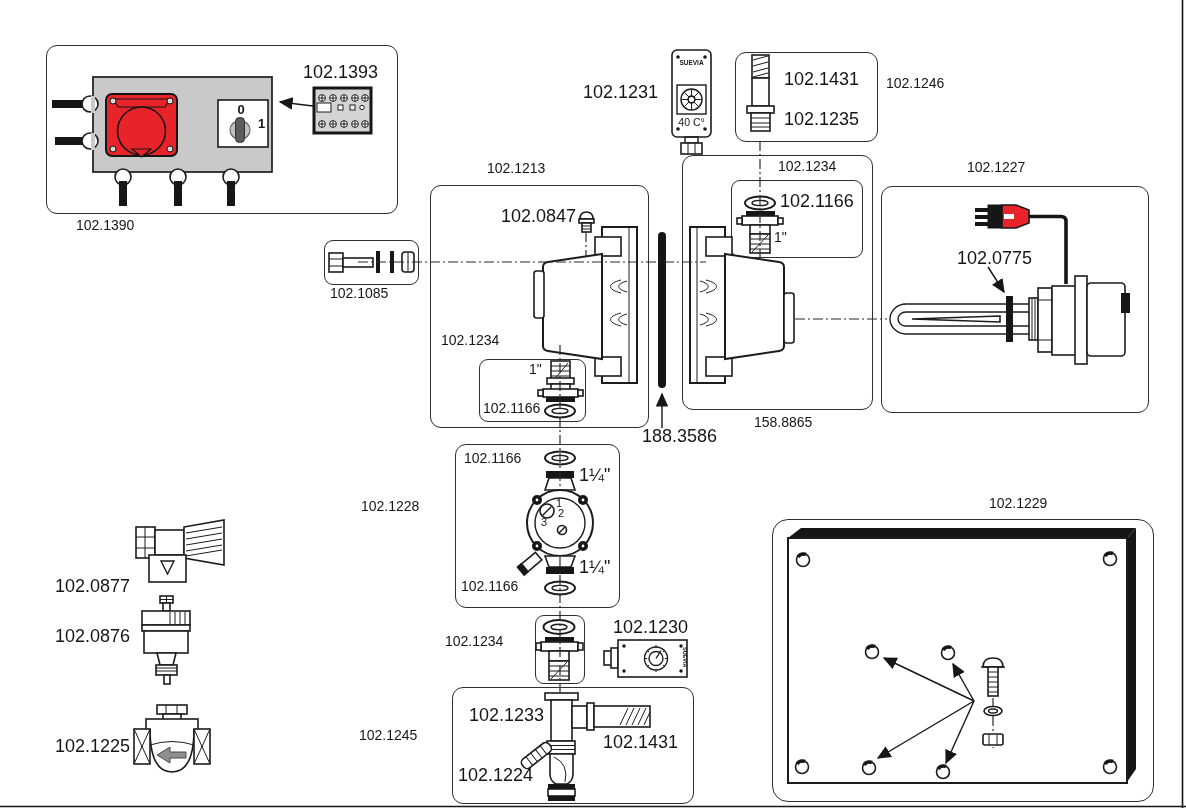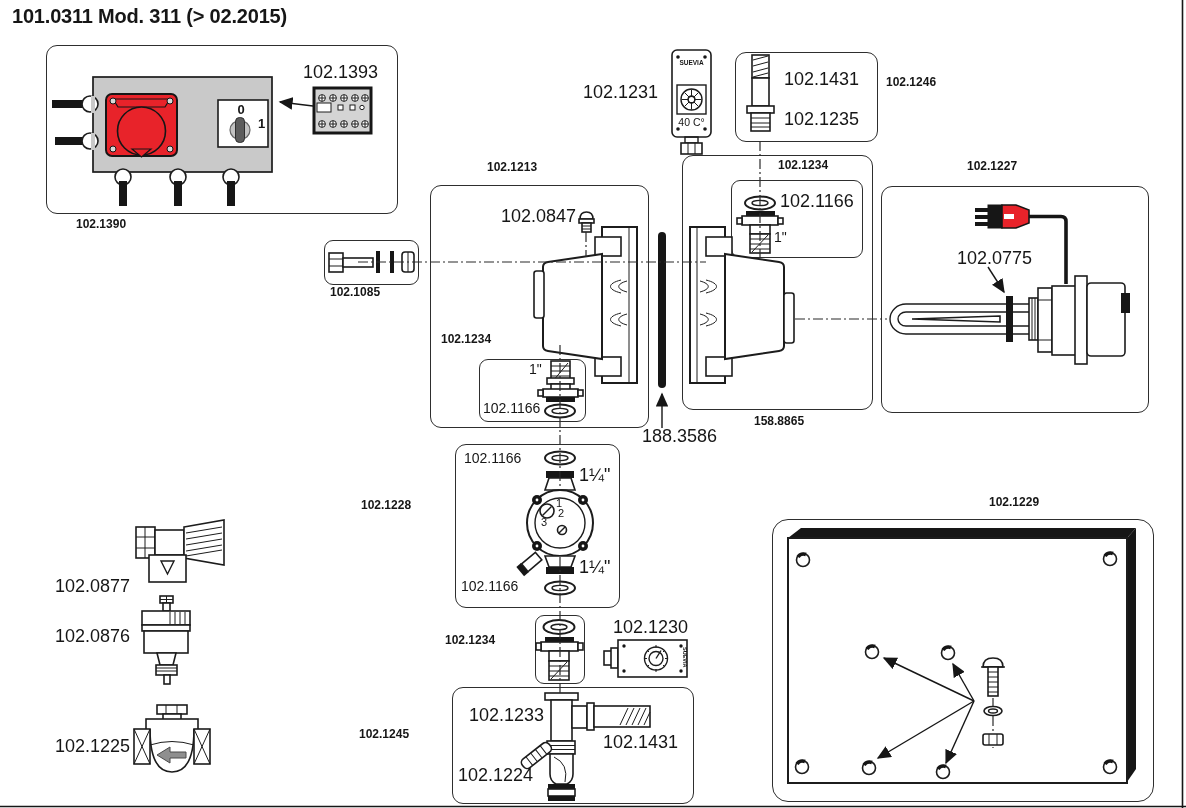--- a/index.html
+++ b/index.html
@@ -1,39 +1,38 @@
 <!DOCTYPE html>
 <html><head>
 <meta charset="utf-8">
 <style>
   html,body{margin:0;padding:0;background:#fff;}
   #stage{position:relative;width:1186px;height:808px;background:#fff;overflow:hidden;
          font-family:"Liberation Sans","DejaVu Sans",sans-serif;color:#161616;}
   .lbl{position:absolute;font-size:18px;color:#161616;white-space:nowrap;line-height:1.1;}
-  .lbl.b{font-weight:bold;font-size:12px;}
+  .lbl.b{font-weight:normal;font-size:14px;}
   .lbl.flow{font-weight:bold;font-size:16px;}
   #title{position:absolute;left:12px;top:5px;font-size:20px;font-weight:bold;letter-spacing:-0.2px;}
   .gbox{position:absolute;border:1.7px solid #2e2e2e;border-radius:11px;background:transparent;}
   .gbox.small{border-radius:9px;border-width:1.4px;}
   svg{position:absolute;left:0;top:0;}
   .s  {stroke:#1c1c1c;stroke-width:1.6;fill:#fff;}
   .s2 {stroke:#1c1c1c;stroke-width:2;fill:#fff;}
   .sn {stroke:#1c1c1c;stroke-width:1.4;fill:none;}
   .th {stroke:#1c1c1c;stroke-width:1;fill:none;}
   .bk {fill:#161616;stroke:none;}
   .cl {stroke:#2a2a2a;stroke-width:1.2;fill:none;stroke-dasharray:10 3 2 3;}
   .ar {stroke:#161616;stroke-width:1.4;fill:none;marker-end:url(#ah);}
   .svgtxt{font-family:"Liberation Sans","DejaVu Sans",sans-serif;fill:#161616;}
 </style>
 </head>
 <body>
 
 <div id="stage">
 
-  <div id="title">101.0311 Mod. 311 (&gt; 02.2015)</div>
 
   <div class="gbox" style="left:46px;top:45px;width:350px;height:167px;"></div>
   <div class="gbox" style="left:735px;top:52px;width:141px;height:88px;"></div>
   <div class="gbox small" style="left:324px;top:240px;width:93px;height:43px;"></div>
   <div class="gbox" style="left:430px;top:185px;width:217px;height:241px;"></div>
   <div class="gbox small" style="left:479px;top:359px;width:105px;height:61px;"></div>
   <div class="gbox" style="left:682px;top:155px;width:189px;height:253px;"></div>
   <div class="gbox small" style="left:731px;top:180px;width:130px;height:76px;"></div>
   <div class="gbox" style="left:881px;top:186px;width:266px;height:225px;"></div>
   <div class="gbox" style="left:455px;top:444px;width:163px;height:162px;"></div>

